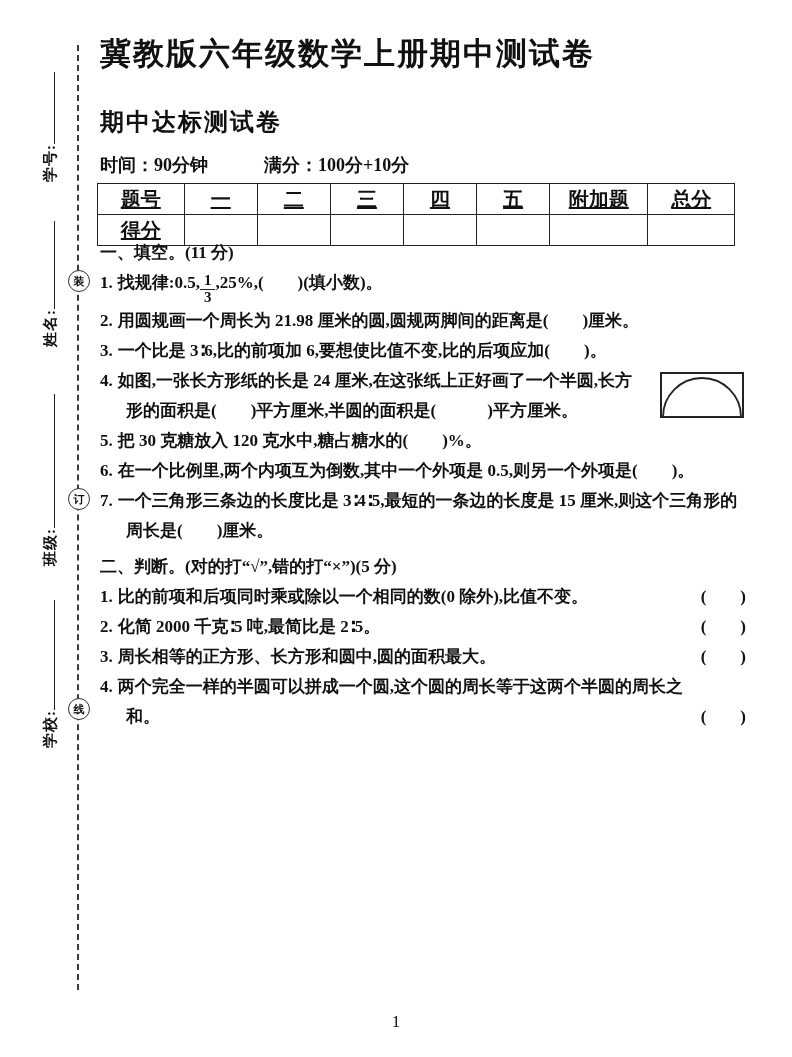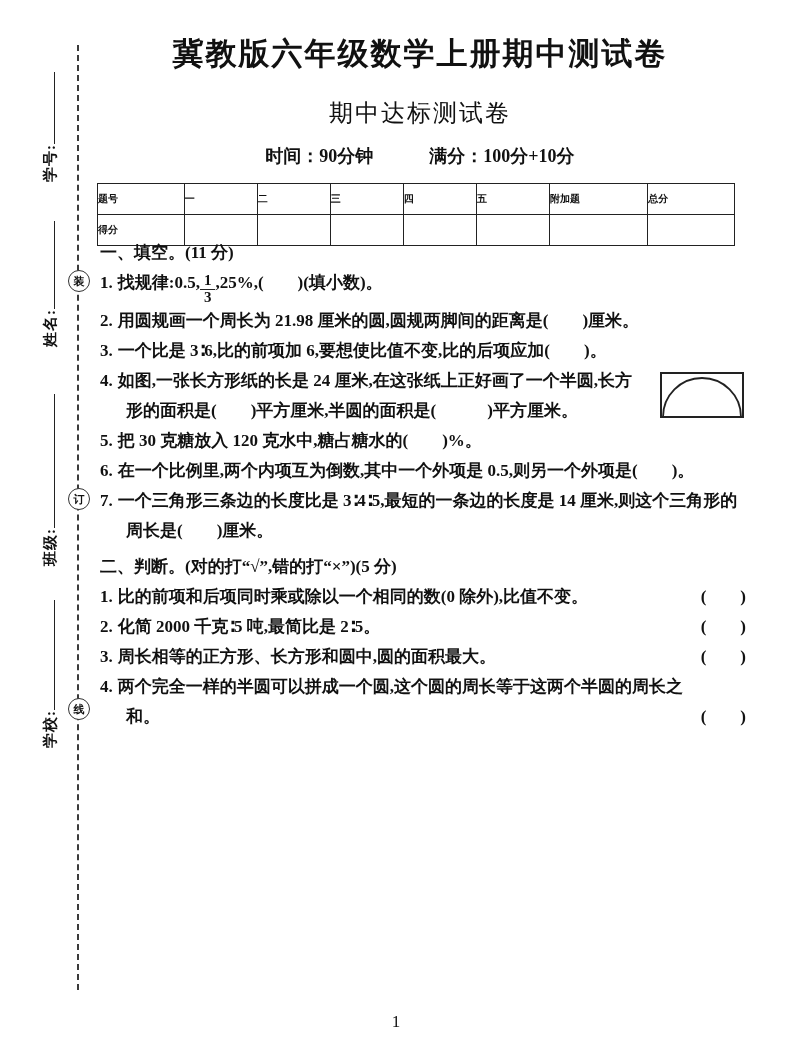--- a/index.html
+++ b/index.html
@@ -13,29 +13,29 @@
   .bind-mark {
     position:absolute; left:68px; width:20px; height:20px; border:1.5px solid #333; border-radius:50%;
     background:#fff; text-align:center; line-height:20px; font-size:11px; font-weight:bold; z-index:2;
   }
   .margin-field {
     position:absolute; left:40px; transform:rotate(-90deg); transform-origin:0 0;
     font-size:15px; font-weight:bold; white-space:nowrap; letter-spacing:1px;
   }
   .m-line { display:inline-block; border-bottom:1.5px solid #222; height:0.9em; vertical-align:baseline; }
   
-  .header { position:absolute; left:100px; top:30px; width:640px; text-align:center; }
+  .header { position:absolute; left:100px; top:30px; width:640px; }
   .title { font-size:31px; font-weight:bold; letter-spacing:2px; line-height:48px; }
-  .subtitle { font-size:24px; font-weight:normal; letter-spacing:2px; line-height:34px; margin-top:18px; }
+  .subtitle { font-size:24px; font-weight:bold; letter-spacing:2px; line-height:34px; margin-top:27px; }
   .info { font-size:18px; font-weight:bold; margin-top:14px; }
   .info .gap { margin-left:56px; }
   
   .score-table {
     position:absolute; left:97px; top:183px; width:638px; border-collapse:collapse;
-    font-size:10px; font-weight:bold; text-align:left;
+    font-size:20px; font-weight:bold; text-align:center;text-decoration:underline;
   }
   .score-table td { border:1.6px solid #222; height:30px; padding:0; }
   .score-table td.c0 { width:88px; }
   .score-table td.cn { width:74px; }
   .score-table td.c6 { width:100px; }
   .score-table td.c7 { width:88px; }
   
   .content { position:absolute; left:100px; top:238px; width:646px; font-size:17px; line-height:30px; font-weight:bold; }
   .sec-heading { font-weight:bold; line-height:30px; }
   .sec2 { margin-top:6px; }
@@ -135,21 +135,21 @@
 
     <div class="q-item">
       <span class="qnum">5.</span><span>把 30 克糖放入 120 克水中,糖占糖水的(　　)%。</span>
     </div>
 
     <div class="q-item">
       <span class="qnum">6.</span><span>在一个比例里,两个内项互为倒数,其中一个外项是 0.5,则另一个外项是(　　)。</span>
     </div>
 
     <div class="q-item">
-      <span class="qnum">7.</span><span>一个三角形三条边的长度比是 3∶4∶5,最短的一条边的长度是 14 厘米,则这个三角形的周长是(　　)厘米。</span>
+      <span class="qnum">7.</span><span>一个三角形三条边的长度比是 3∶4∶5,最短的一条边的长度是 15 厘米,则这个三角形的周长是(　　)厘米。</span>
     </div>
 
 
 
     <div class="sec-heading sec2">二、判断。(对的打“√”,错的打“×”)(5 分)</div>
 
     <div class="tf-item">
       <span class="tf-text"><span class="qnum">1.</span><span>比的前项和后项同时乘或除以一个相同的数(0 除外),比值不变。</span></span>
       <span class="tf-br">(　　)</span>
     </div>

